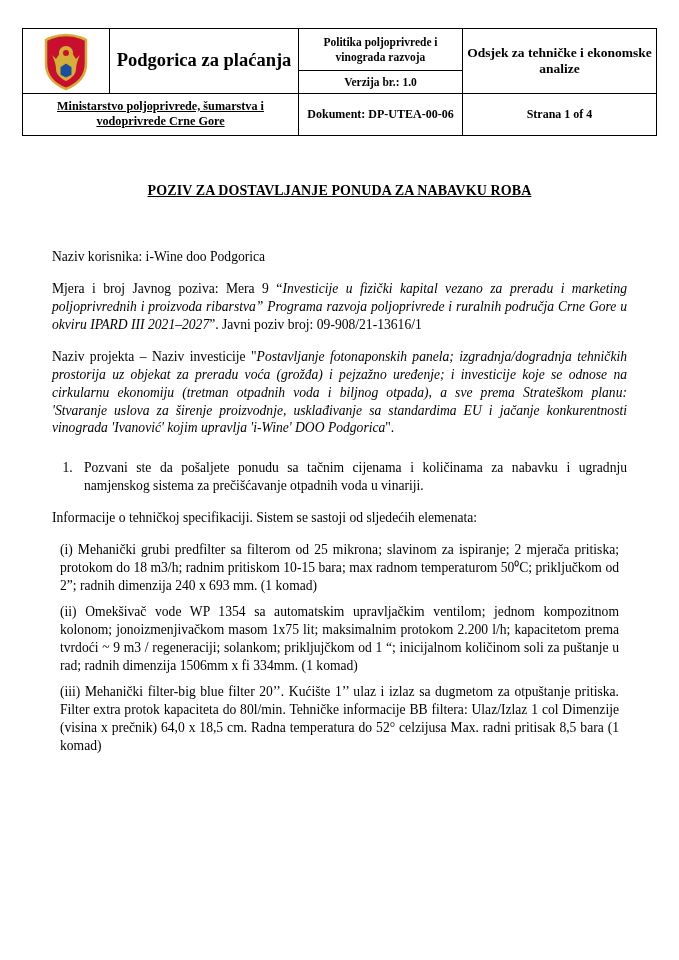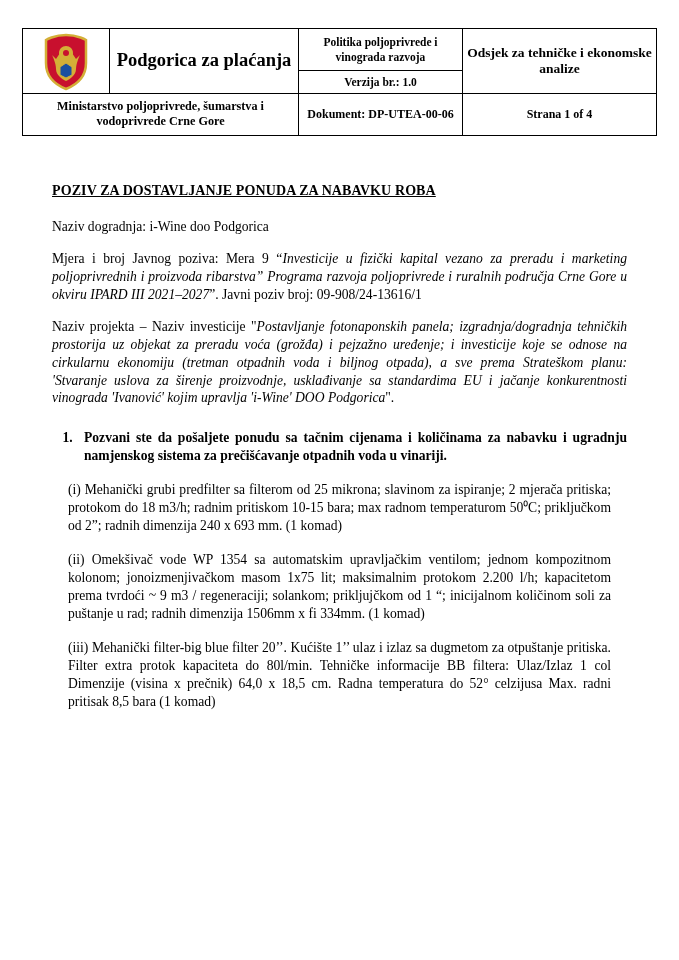--- a/index.html
+++ b/index.html
@@ -67,20 +67,21 @@
     font-size: 13.5px;
     font-weight: bold;
     line-height: 1.2;
     margin-left: 36px;
   }
   .ministry-cell {
     font-size: 12.2px;
     font-weight: bold;
     line-height: 1.25;
     padding: 5px 6px !important;
+    text-decoration: underline;
   }
   .doc-cell {
     width: 130px;
     font-size: 12px;
     font-weight: bold;
     line-height: 1.25;
   }
   .page-cell {
     width: 84px;
     font-size: 12px;
@@ -90,46 +91,45 @@
   
   .content {
     width: 575px;
     margin: 0 auto;
     padding-top: 46px;
     font-size: 13.6px;
     line-height: 1.32;
     text-align: justify;
   }
   .doc-title {
-    text-align: left;
+    text-align: center;
     font-weight: bold;
     text-decoration: underline;
     font-size: 14px;
-    margin-bottom: 18px;
+    margin-bottom: 48px;
     letter-spacing: 0.1px;
   }
   p.block {
     margin: 0 0 14px 0;
   }
   .spacer-sm { height: 8px; }
   .it { font-style: italic; }
 
   ol.numlist {
     margin: 0;
     padding-left: 24px;
   }
   ol.numlist > li {
     margin: 0 0 14px 0;
     padding-left: 8px;
-    font-weight: bold;
   }
   ol.numlist > li::marker {
     font-size: 13.6px;
   }
-  .para-block p { margin: 16px; }
+  .para-block p { margin: 8px; }
 </style>
 </head>
 <body>
 
 <div class="page">
 
   <table class="header">
     <tbody>
         <tr>
       <td class="emblem-cell" rowspan="2">
@@ -155,41 +155,42 @@
       <td class="doc-cell">Dokument: DP-UTEA-00-06</td>
       <td class="page-cell">Strana 1 of 4</td>
     </tr>
   </tbody>
     </table>
 
   <div class="content">
 
     <div class="doc-title">POZIV ZA DOSTAVLJANJE PONUDA ZA NABAVKU ROBA</div>
 
-    <p class="block">Naziv dogradnja: i-Wine doo Podgorica</p>
+    <p class="block">Naziv korisnika: i-Wine doo Podgorica</p>
 
     <p class="block">
-      <span>Mjera i broj Javnog poziva: Mera 9 “</span><span class="it">Investicije u fizički kapital vezano za preradu i marketing poljoprivrednih i proizvoda ribarstva”</span><span class="it"> Programa razvoja poljoprivrede i ruralnih područja Crne Gore u okviru IPARD III 2021–2027</span><span>”. Javni poziv broj: 09-908/24-13616/1</span>
+      <span>Mjera i broj Javnog poziva: Mera 9 “</span><span class="it">Investicije u fizički kapital vezano za preradu i marketing poljoprivrednih i proizvoda ribarstva”</span><span class="it"> Programa razvoja poljoprivrede i ruralnih područja Crne Gore u okviru IPARD III 2021–2027</span><span>”. Javni poziv broj: 09-908/21-13616/1</span>
     </p>
 
     <p class="block">
       <span>Naziv projekta – Naziv investicije "</span><span class="it">Postavljanje fotonaponskih panela; izgradnja/dogradnja tehničkih prostorija uz objekat za preradu voća (grožđa) i pejzažno uređenje; i investicije koje se odnose na cirkularnu ekonomiju (tretman otpadnih voda i biljnog otpada), a sve prema Strateškom planu: 'Stvaranje uslova za širenje proizvodnje, usklađivanje sa standardima EU i jačanje konkurentnosti vinograda 'Ivanović' kojim upravlja 'i-Wine' DOO Podgorica</span><span>".</span>
     </p>
 
 
 
     <div class="spacer-sm"></div>
 
 
     <ol class="numlist">
       <li>
         <span>Pozvani ste da pošaljete ponudu sa tačnim cijenama i količinama za nabavku i ugradnju namjenskog sistema za prečišćavanje otpadnih voda u vinariji.</span>
       </li>
     </ol>
 
+    <p class="block">Informacije o tehničkoj specifikaciji. Sistem se sastoji od sljedećih elemenata:</p>
 
     <div class="para-block">
       <p>(i) Mehanički grubi predfilter sa filterom od 25 mikrona; slavinom za ispiranje; 2 mjerača pritiska; protokom do 18 m3/h; radnim pritiskom 10-15 bara; max radnom temperaturom 50⁰C; priključkom od 2”; radnih dimenzija 240 x 693 mm. (1 komad)</p>
       <p>(ii) Omekšivač vode WP 1354 sa automatskim upravljačkim ventilom; jednom kompozitnom kolonom; jonoizmenjivačkom masom 1x75 lit; maksimalnim protokom 2.200 l/h; kapacitetom prema tvrdoći ~ 9 m3 / regeneraciji; solankom; prikljujčkom od 1 “; inicijalnom količinom soli za puštanje u rad; radnih dimenzija 1506mm x fi 334mm. (1 komad)</p>
       <p>(iii) Mehanički filter-big blue filter 20’’. Kućište 1’’ ulaz i izlaz sa dugmetom za otpuštanje pritiska. Filter extra protok kapaciteta do 80l/min. Tehničke informacije BB filtera: Ulaz/Izlaz 1 col Dimenzije (visina x prečnik) 64,0 x 18,5 cm. Radna temperatura do 52° celzijusa Max. radni pritisak 8,5 bara (1 komad)</p>
     </div>
 
   </div>
 </div>
 

